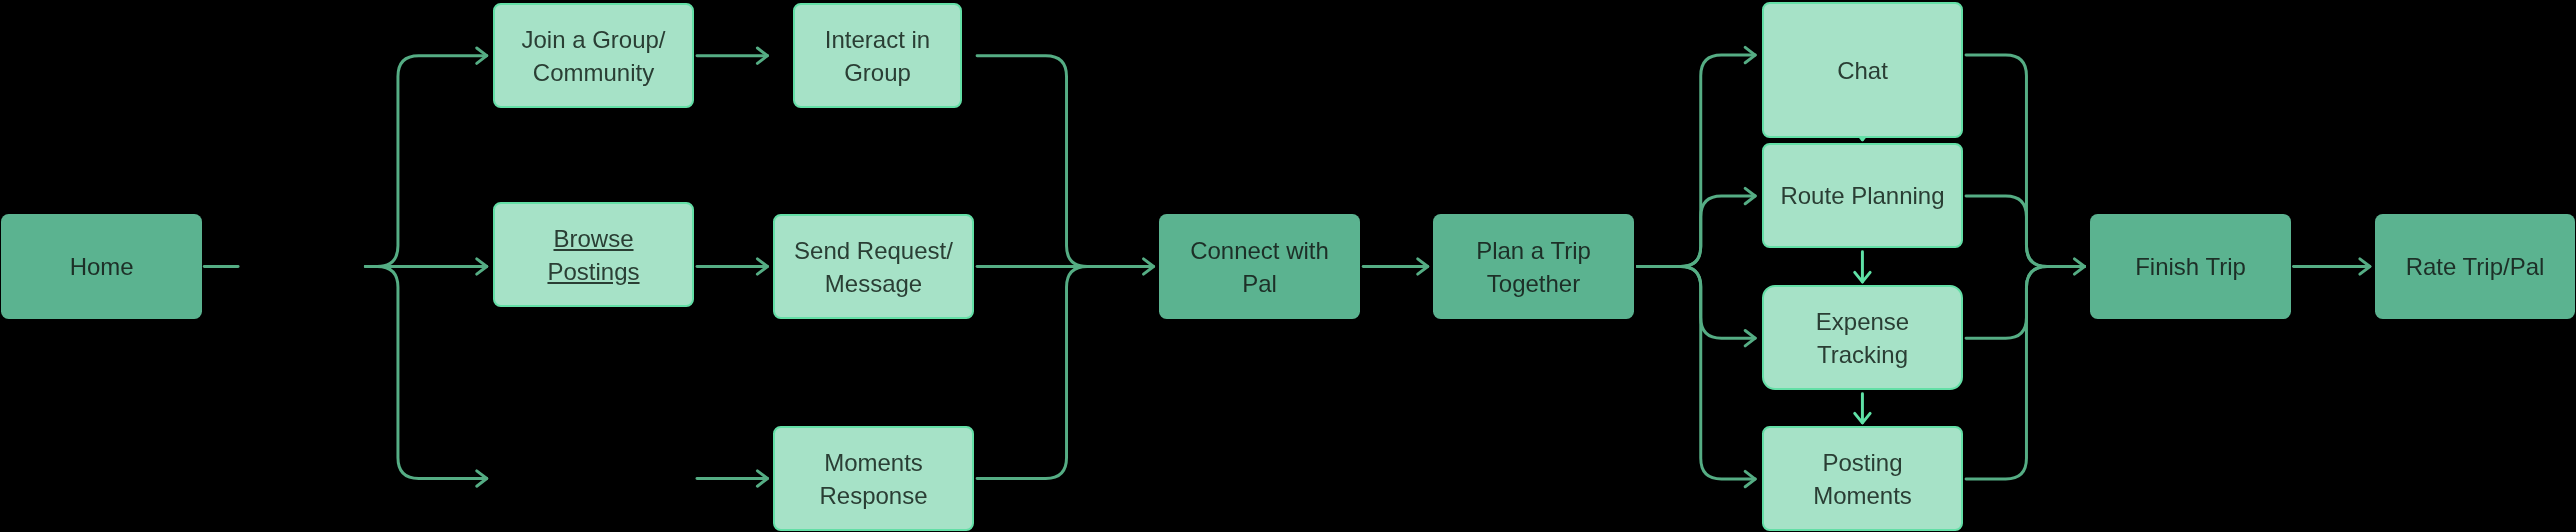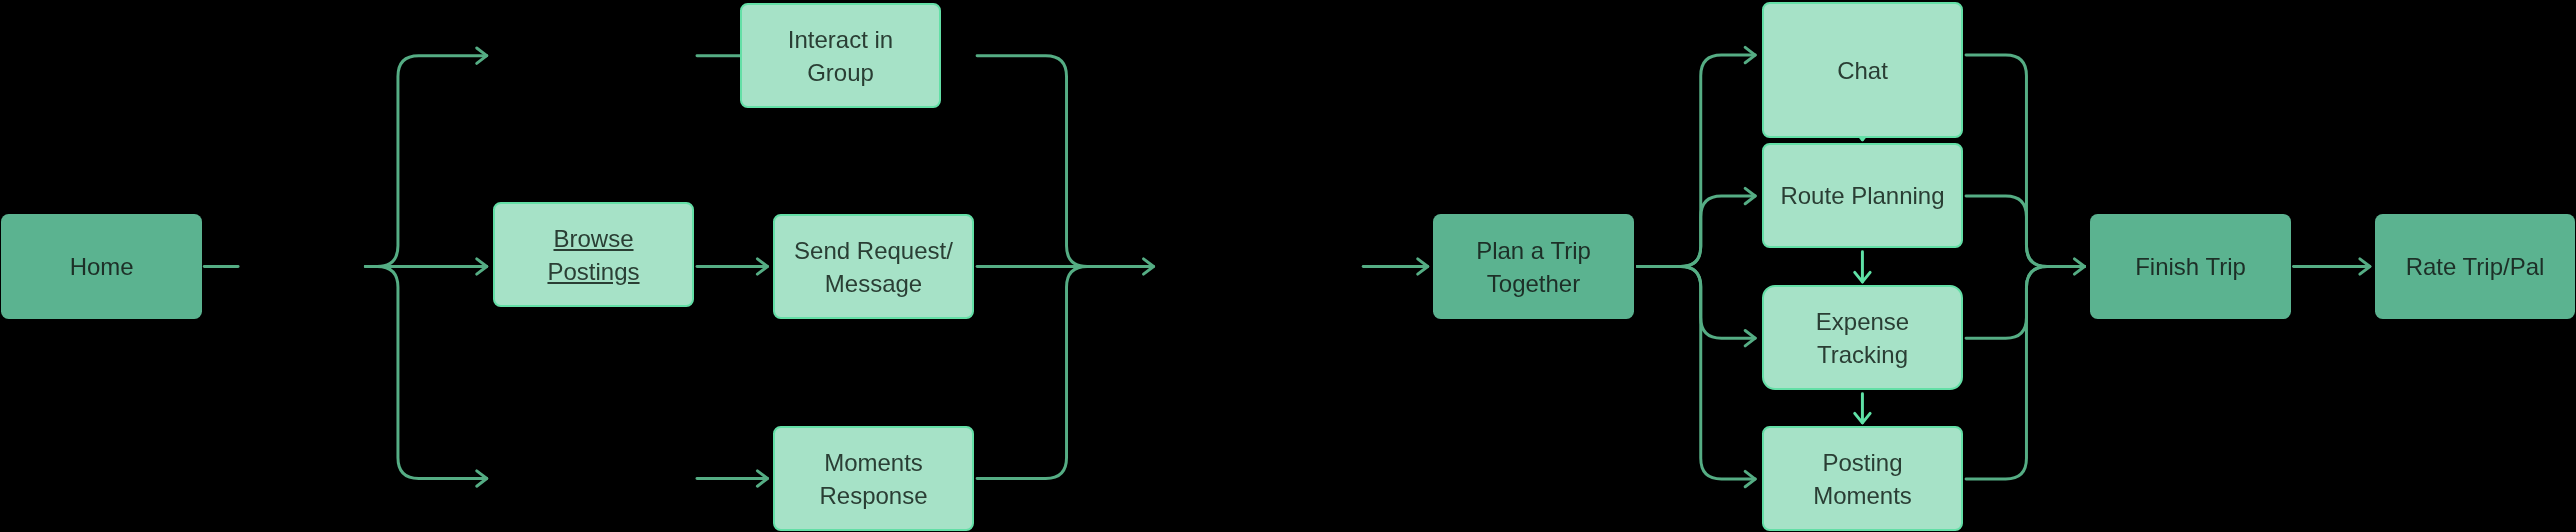--- a/index.html
+++ b/index.html
@@ -58,31 +58,35 @@
 
     <g fill="none" stroke="#5fe1a6" stroke-width="5" stroke-linecap="round">
       <path marker-end="url(#arwBright)" d="M 3145 187 V 236"></path>
       <path marker-end="url(#arwBright)" d="M 3145 425 V 476"></path>
       <path marker-end="url(#arwBright)" d="M 3145 665 V 714"></path>
     </g>
   </svg>
 
   <div class="node primary" style="left:1.2px;top:214px;width:201px;height:105px;">Home</div>
 
-  <div class="node secondary" style="left:740px;top:3px;width:201px;height:105px;">Interact in
+  <div class="node secondary" style="left:493px;top:3px;width:201px;height:105px;">Join a Group/
+Community</div>
+  <div class="node secondary" style="left:793px;top:3px;width:169px;height:105px;">Interact in
 Group</div>
 
   <div class="node secondary" style="left:493px;top:202px;width:201px;height:105px;text-decoration:underline;">Browse
 Postings</div>
   <div class="node secondary" style="left:773px;top:214px;width:201px;height:105px;">Send Request/
 Message</div>
 
   <div class="node secondary" style="left:773px;top:426px;width:201px;height:105px;">Moments
 Response</div>
 
+  <div class="node primary" style="left:1159px;top:214px;width:201px;height:105px;">Connect with
+Pal</div>
   <div class="node primary" style="left:1433px;top:214px;width:201px;height:105px;">Plan a Trip
 Together</div>
 
   <div class="node secondary" style="left:1762px;top:2.4px;width:201px;height:136px;">Chat</div>
   <div class="node secondary" style="left:1762px;top:143px;width:201px;height:105px;">Route Planning</div>
   <div class="node secondary" style="left:1762px;top:285px;width:201px;height:105px;border-radius:13px;">Expense
 Tracking</div>
   <div class="node secondary" style="left:1762px;top:426px;width:201px;height:105px;">Posting
 Moments</div>
 

